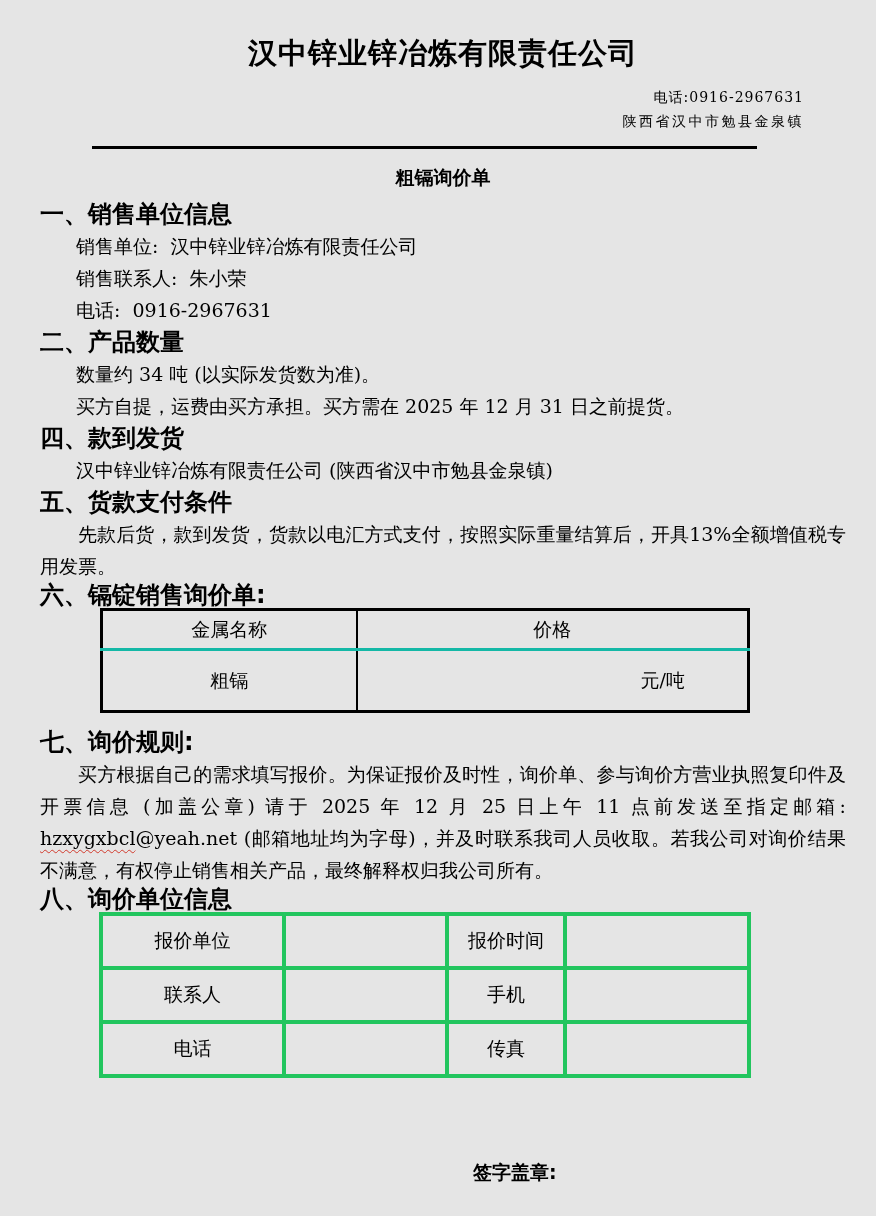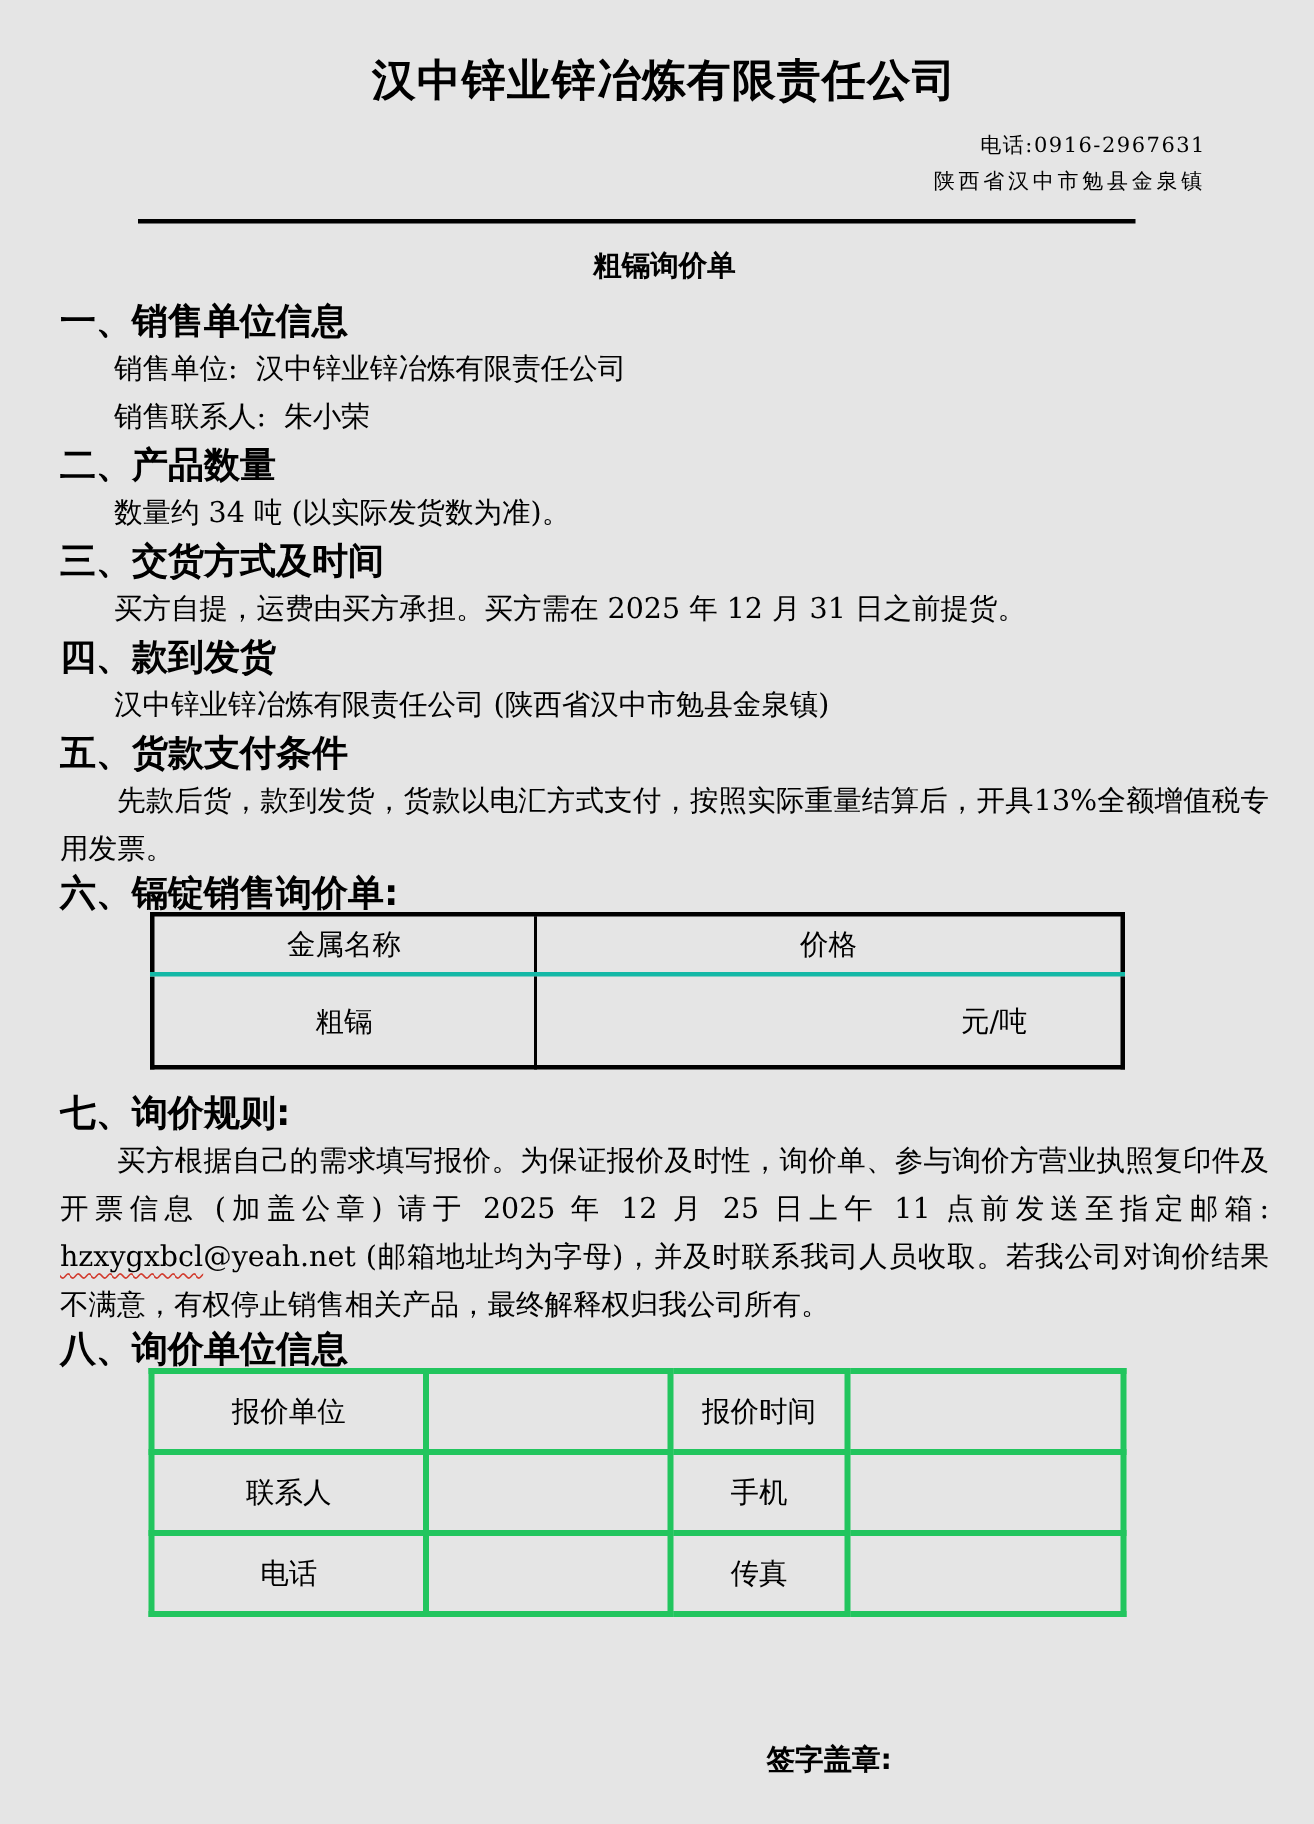--- a/index.html
+++ b/index.html
@@ -97,21 +97,21 @@
     padding: 0;
     height: 50px;
     vertical-align: middle;
   }
   .t2c1 { width: 183px; }
   .t2c2 { width: 163px; }
   .t2c3 { width: 118px; }
   .t2c4 { width: 184px; }
   .signature {
     position: absolute;
-    left: 511px;
+    left: 473px;
     top: 1160px;
     font-family: "DejaVu Sans", "Liberation Sans", sans-serif;
     font-weight: 700;
     font-size: 19px;
   }
 </style>
 </head>
 <body>
 
 <div class="page">
@@ -123,25 +123,25 @@
     <div class="lh-addr">陕西省汉中市勉县金泉镇</div>
   </div>
 
   <div class="rule"></div>
 
   <div class="form-title">粗镉询价单</div>
 
   <div class="sec-h first">一、销售单位信息</div>
   <div class="line">销售单位:  汉中锌业锌冶炼有限责任公司</div>
   <div class="line">销售联系人:  朱小荣</div>
+  <div class="line">电话:  0916-2967631</div>
 
   <div class="sec-h">二、产品数量</div>
   <div class="line">数量约 34 吨 (以实际发货数为准)。</div>
 
-  <div class="sec-h">三、交货方式及时间</div>
   <div class="line">买方自提，运费由买方承担。买方需在 2025 年 12 月 31 日之前提货。</div>
 
   <div class="sec-h">四、款到发货</div>
   <div class="line">汉中锌业锌冶炼有限责任公司 (陕西省汉中市勉县金泉镇)</div>
 
   <div class="sec-h">五、货款支付条件</div>
   <div class="para">先款后货，款到发货，货款以电汇方式支付，按照实际重量结算后，开具13%全额增值税专用发票。</div>
 
   <div class="sec-h tight">六、镉锭销售询价单:</div>
 

